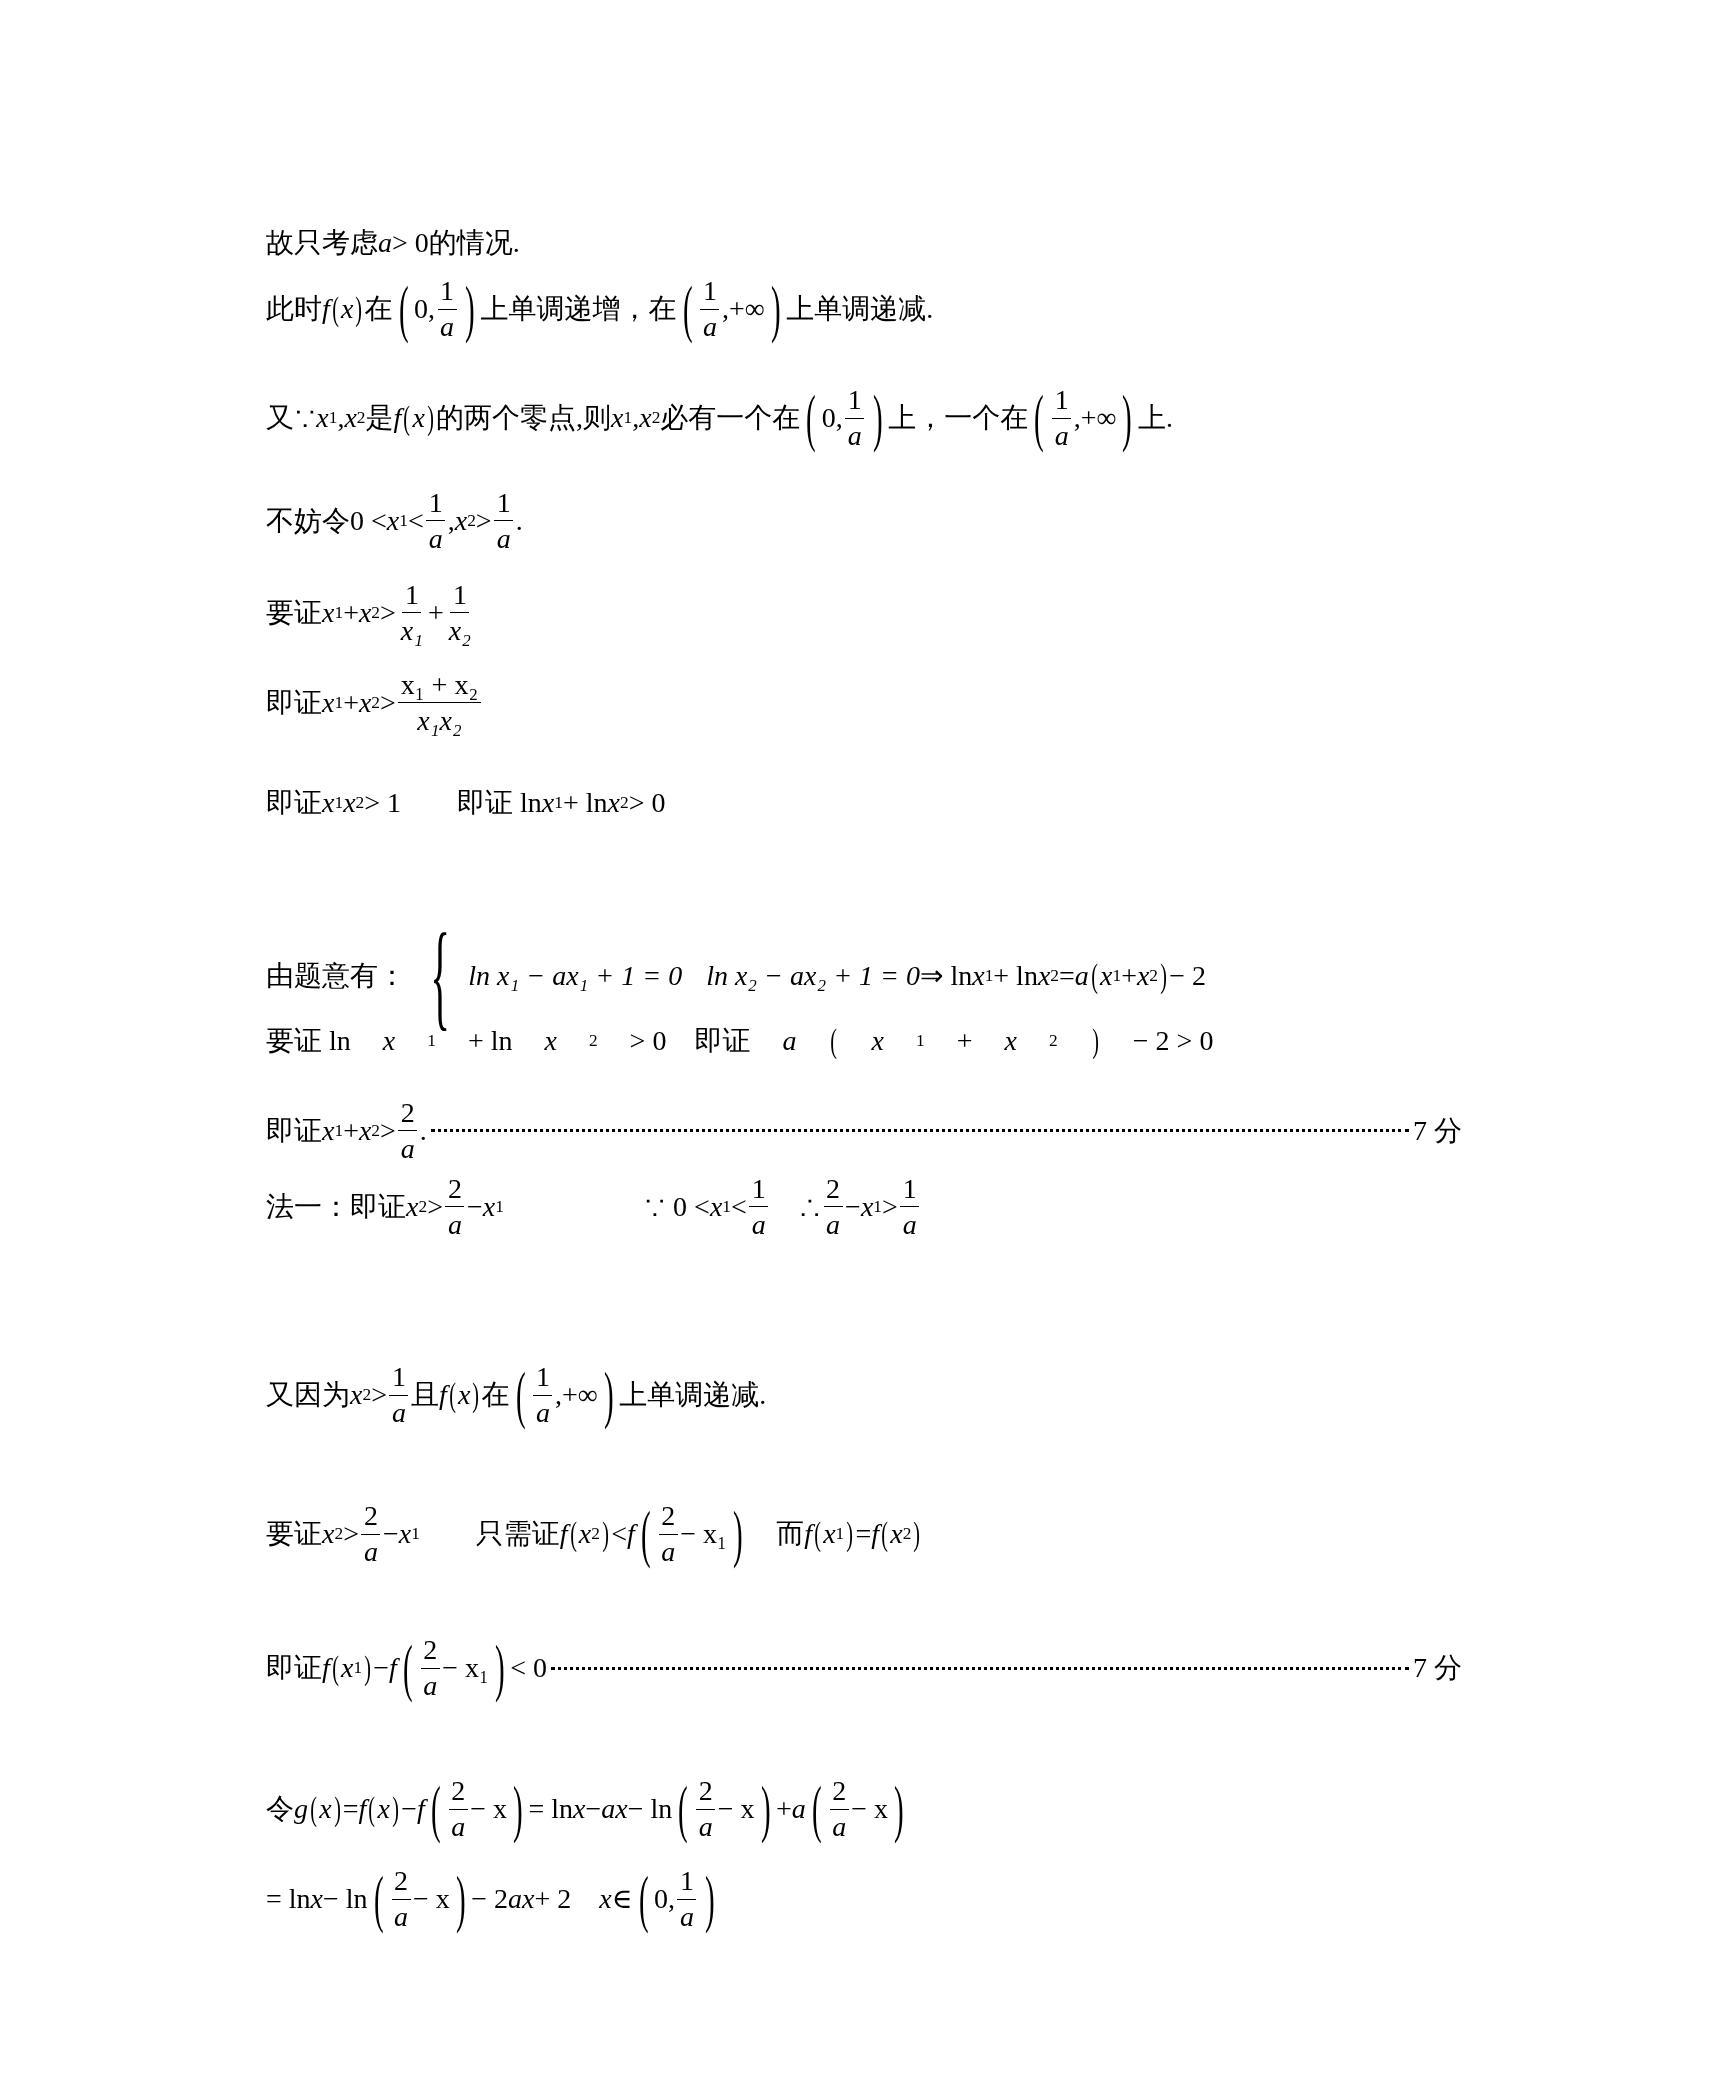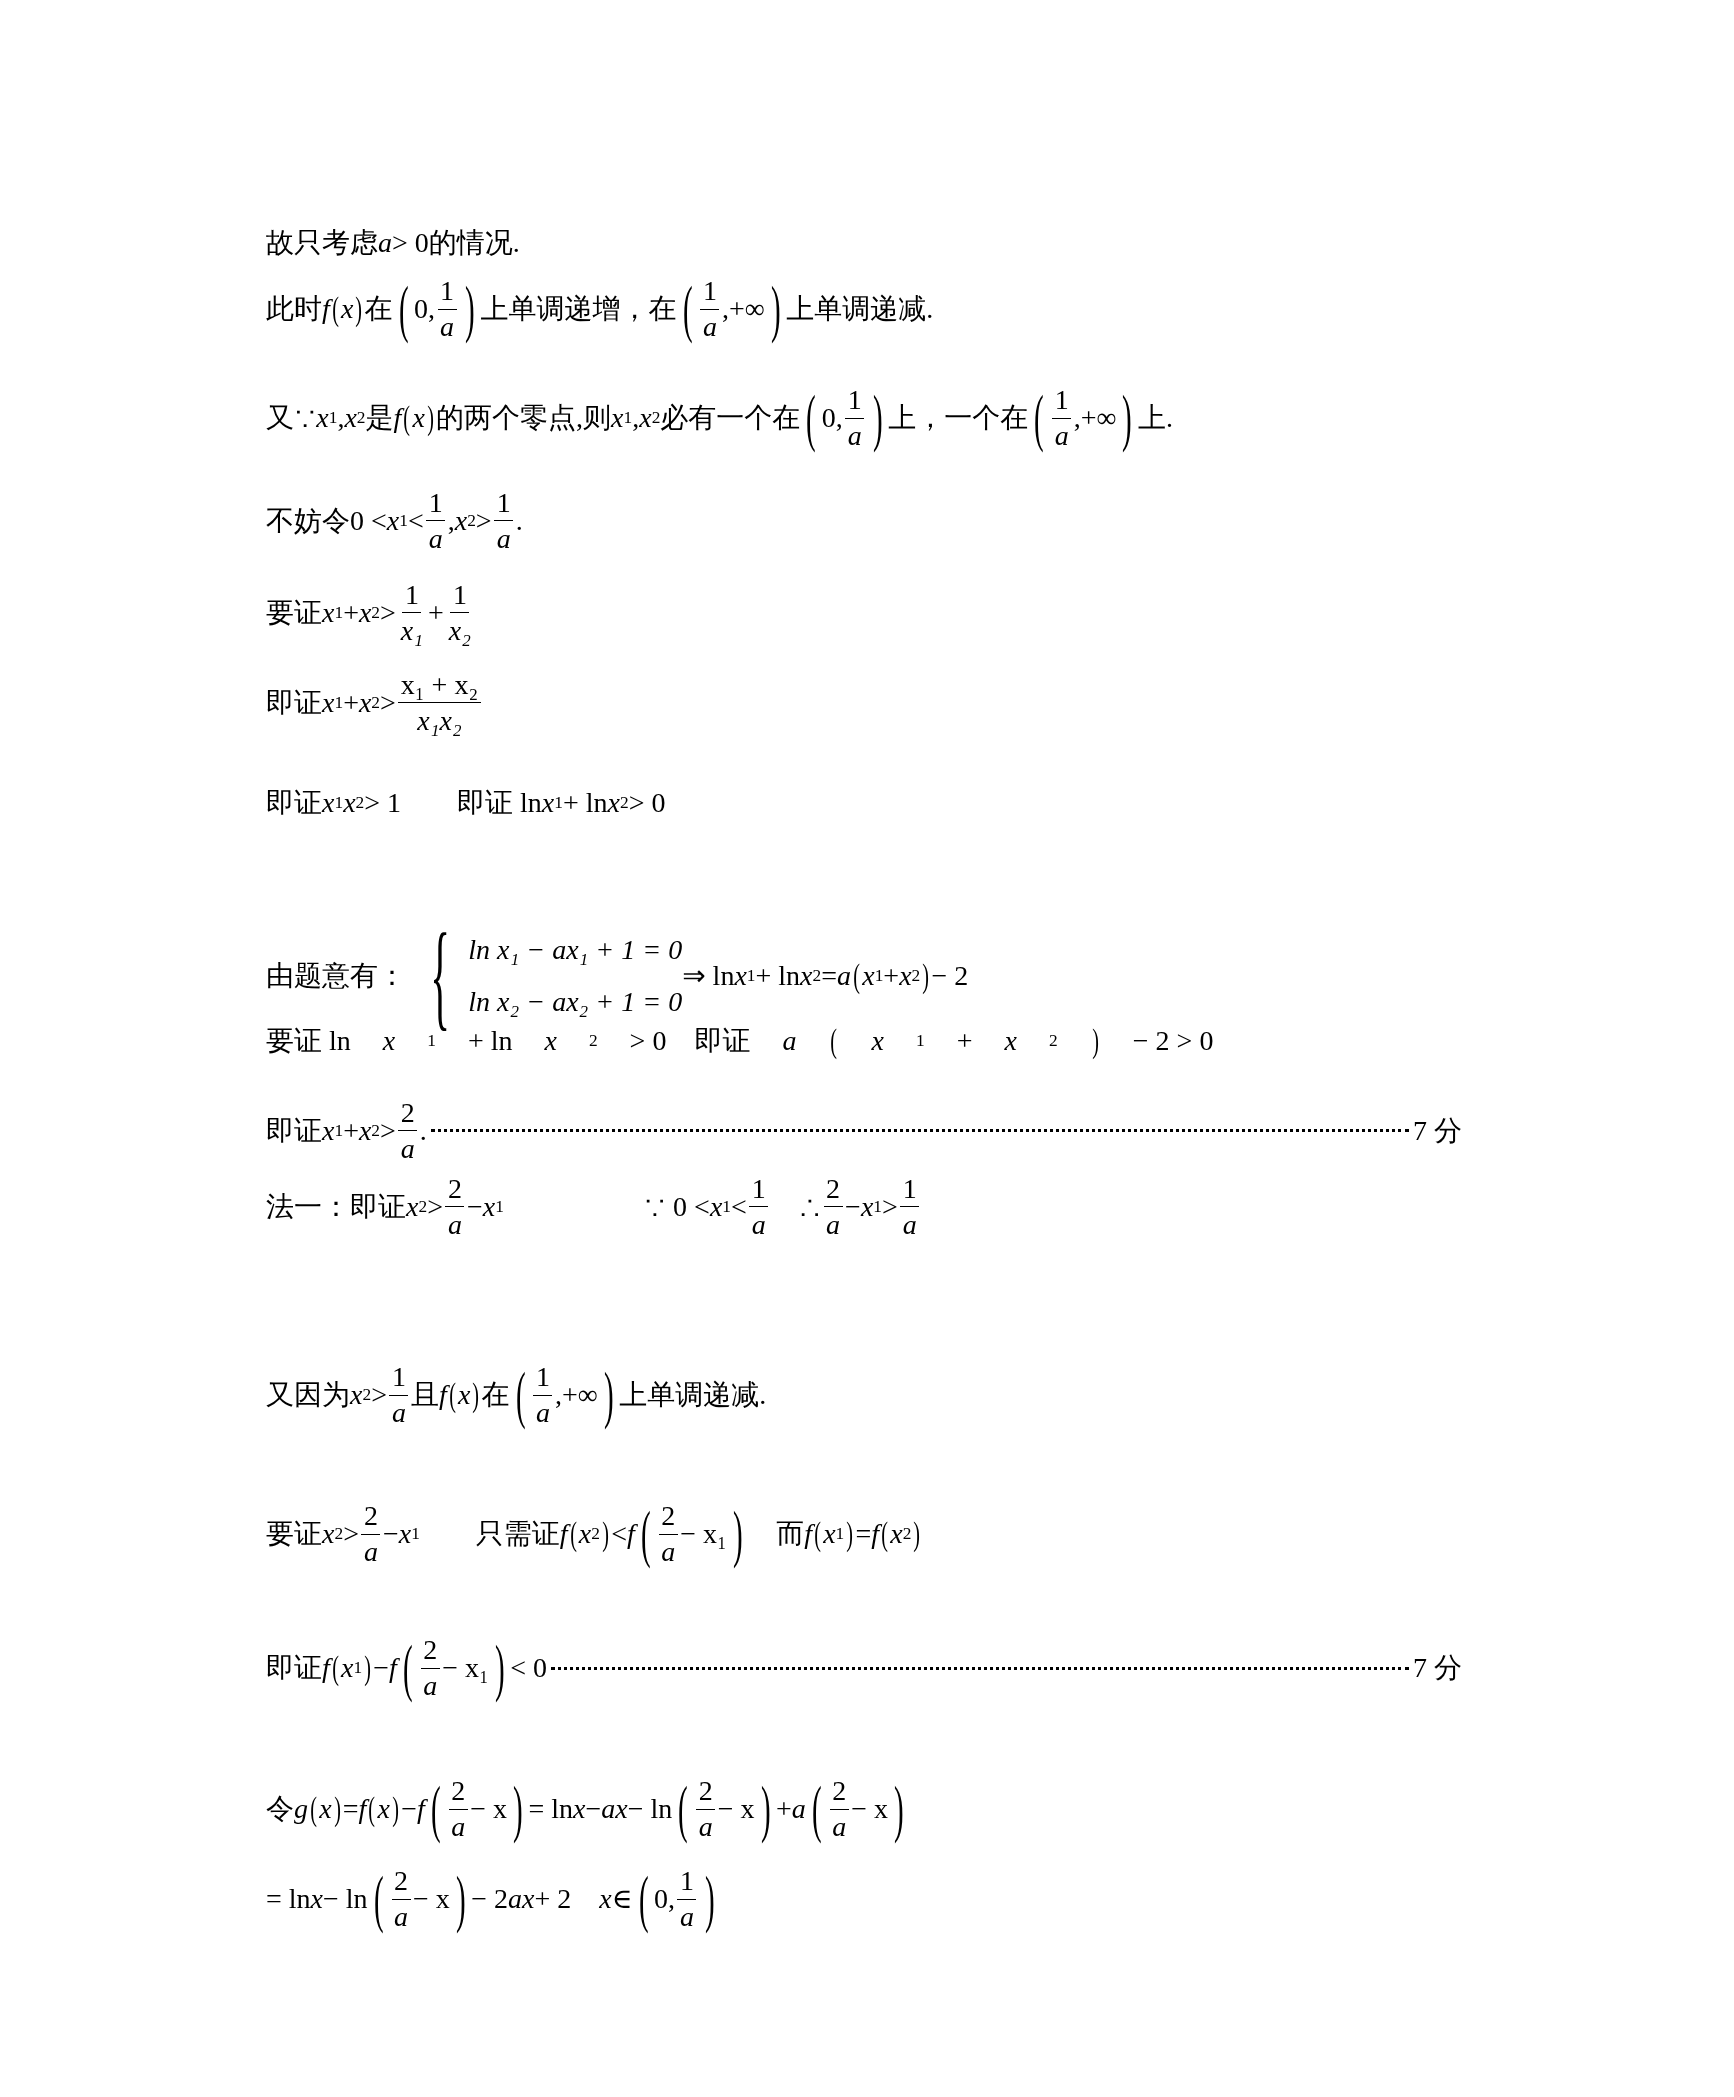--- a/index.html
+++ b/index.html
@@ -13,21 +13,21 @@
     sub { font-size: 0.62em; vertical-align: -0.3em; line-height: 0; }
     .frac { display: inline-flex; flex-direction: column; align-items: center;
             vertical-align: middle; margin: 0 2.5px; }
     .frac .num { padding: 0 2.5px 3.4px 2.5px; border-bottom: 1.7px solid #000; line-height: 1; }
     .frac .den { padding: 3.4px 2.5px 0 2.5px; line-height: 1; font-style: italic; }
     .paren { display: inline-flex; align-items: center; }
     .paren .p { font-size: 2.3em; font-weight: 200; transform: scaleX(0.45); display: inline-block; line-height: 1; }
     .paren .p.sm { font-size: 1.2em; transform: scaleX(0.6); }
     .brace-sys { display: inline-flex; align-items: center; margin-left: 5.9px; }
     .brace-sys .br { font-size: 4.2em; transform: scaleX(0.35); display: inline-block; line-height: 1; }
-    .brace-sys .rows { display: flex; flex-direction: column; gap: 24px; }
+    .brace-sys .rows { display: flex; flex-direction: row; gap: 24px; }
     .dots { flex: 1; border-bottom: 3.4px dotted #000; margin: 0 4.2px; height: 0; align-self: center; }
     .score-line { width: 1196px; }
   </style>
 </head>
 <body>
 
 <div class="page">
   <div id="content">
       <div class="line" style="top: 229px;">
         <span class="t">故只考虑</span>

